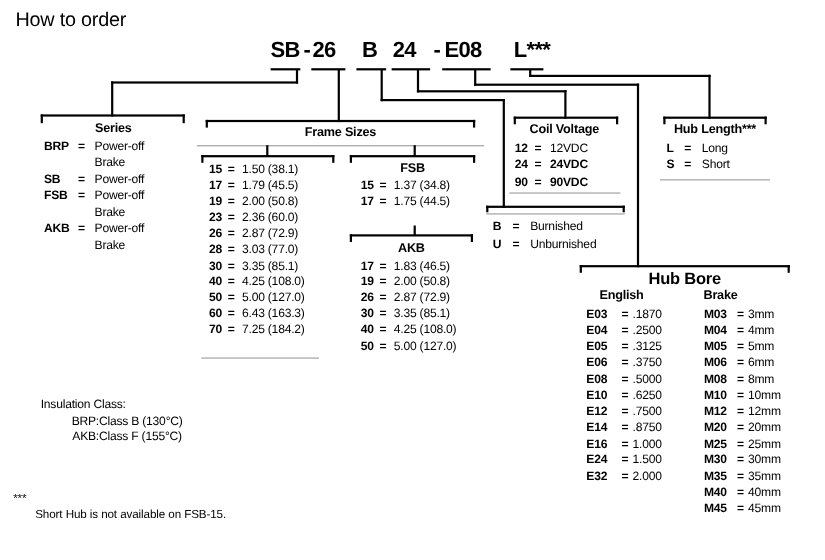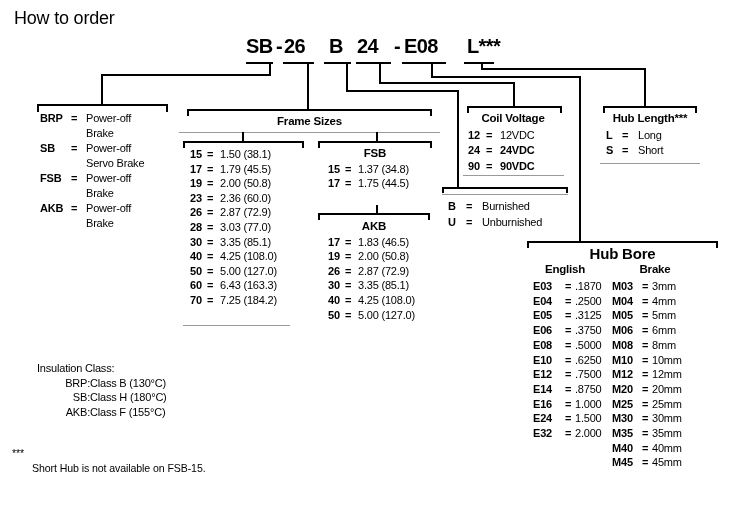--- a/index.html
+++ b/index.html
@@ -96,40 +96,36 @@
 
   <div class="v" style="left:481px;top:63px;height:7px"></div>
   <div class="h" style="left:481px;top:68px;width:165px"></div>
   <div class="v" style="left:644px;top:68px;height:40px"></div>
   <div class="h" style="left:603px;top:106px;width:94px"></div>
   <div class="v" style="left:603px;top:106px;height:7px"></div>
   <div class="v" style="left:695px;top:106px;height:7px"></div>
   <div class="t" style="left:600px;top:163px;width:100px"></div>
 
   <div class="abox" style="left:37px;top:110px;width:132px;line-height:15px">
+    <div class="bt">Series</div>
     <div class="rows" style="--kw:31px;--ew:15px;padding-left:3px">
         <div class="kv">
           <span class="k">BRP</span>
           <span class="eq">=</span>
           <span class="v2">Power-off</span>
         </div>
         <div class="kv">
           <span class="k"></span>
           <span class="eq"></span>
           <span class="v2">Brake</span>
         </div>
         <div class="kv">
           <span class="k">SB</span>
           <span class="eq">=</span>
           <span class="v2">Power-off</span>
-        </div>
-        <div class="kv">
-          <span class="k"></span>
-          <span class="eq"></span>
-          <span class="v2">Servo Brake</span>
         </div>
         <div class="kv">
           <span class="k">FSB</span>
           <span class="eq">=</span>
           <span class="v2">Power-off</span>
         </div>
         <div class="kv">
           <span class="k"></span>
           <span class="eq"></span>
           <span class="v2">Brake</span>
@@ -365,21 +361,21 @@
           <span class="eq">=</span>
           <span class="v2">1.500</span>
         </div>
         <div class="kv">
           <span class="k">E32</span>
           <span class="eq">=</span>
           <span class="v2">2.000</span>
         </div>
       </div>
   </div>
-  <div class="abox" style="left:612px;top:278px;width:85px;line-height:14.7px">
+  <div class="abox" style="left:640px;top:278px;width:85px;line-height:14.7px">
     <div class="rows" style="--kw:30px;--ew:10px">
         <div class="kv">
           <span class="k">M03</span>
           <span class="eq">=</span>
           <span class="v2">3mm</span>
         </div>
         <div class="kv">
           <span class="k">M04</span>
           <span class="eq">=</span>
           <span class="v2">4mm</span>
@@ -439,21 +435,20 @@
           <span class="eq">=</span>
           <span class="v2">45mm</span>
         </div>
       </div>
   </div>
 
   <div class="ins">
     <div>Insulation Class:</div>
     <div id="ins-lines">
         <div><span class="lab">BRP:</span><span>Class B (130°C)</span></div>
-        <div><span class="lab">SB:</span><span>Class H (180°C)</span></div>
         <div><span class="lab">AKB:</span><span>Class F (155°C)</span></div>
       </div>
   </div>
 
   <div class="fn" style="left:12px;top:446px">***</div>
   <div class="fn" style="left:32px;top:461px">Short Hub is not available on FSB-15.</div>
 
 </div>
 
 </body></html>

